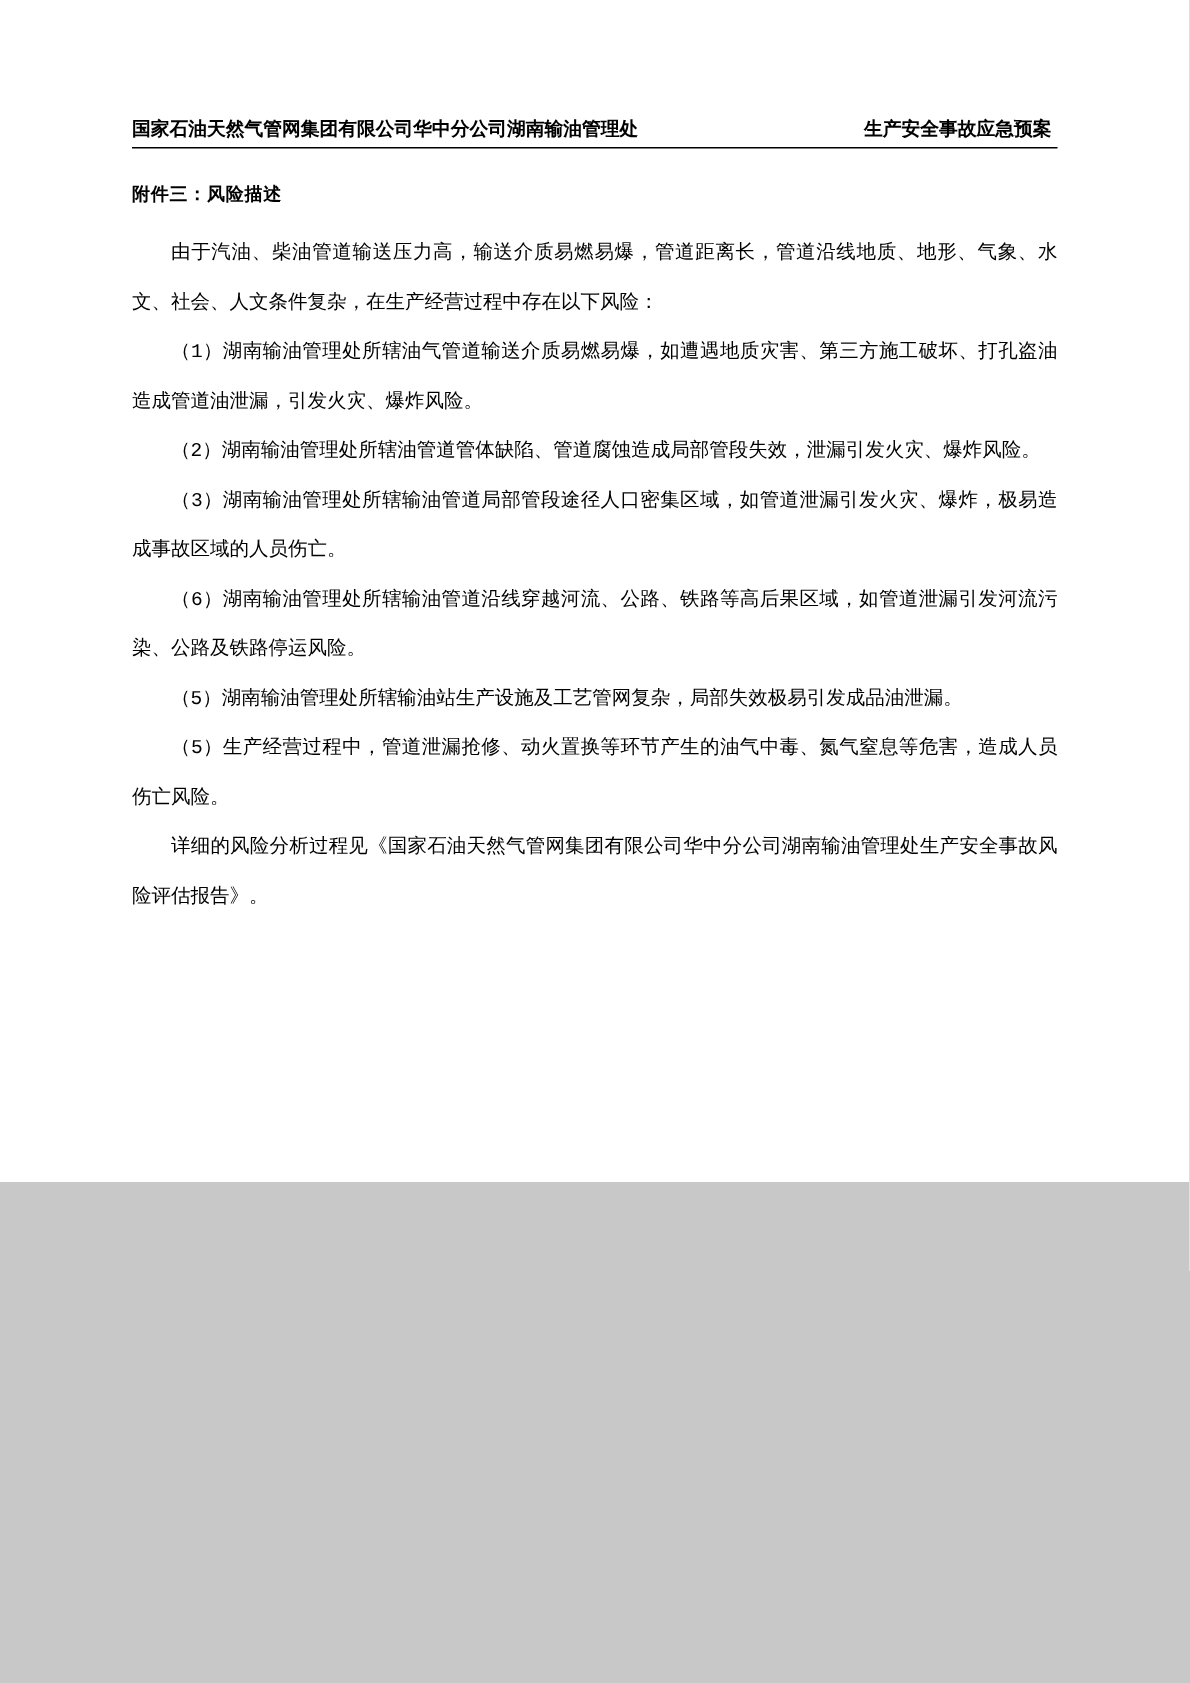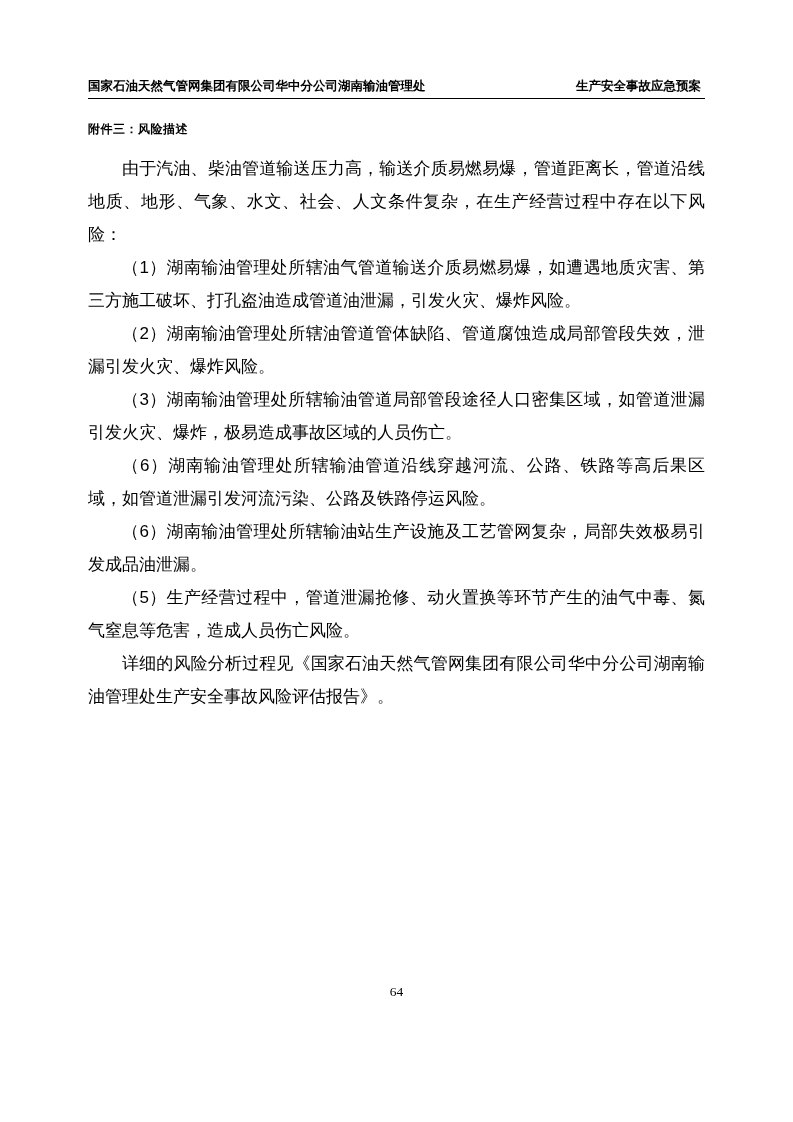--- a/index.html
+++ b/index.html
@@ -6,21 +6,21 @@
     margin: 0;
     padding: 0;
     background: #c8c8c8;
   }
   body {
     font-family: "Liberation Serif", "DejaVu Serif", serif;
   }
   .page {
     position: relative;
     width: 793px;
-    height: 1122px;
+    height: 788px;
     margin: 0 auto;
     background: #ffffff;
     box-sizing: border-box;
     overflow: hidden;
   }
   .content {
     position: absolute;
     left: 88px;
     top: 78px;
     width: 617px;
@@ -50,27 +50,27 @@
     font-weight: bold;
     font-family: "Liberation Sans", "DejaVu Sans", sans-serif;
     color: #000;
     letter-spacing: 0.5px;
   }
   .body-text {
     margin-top: 14px;
   }
   p.para {
     margin: 0 0 0 0;
-    font-size: 17px;
+    font-size: 13px;
     line-height: 33px;
     text-align: justify;
     text-justify: inter-ideograph;
     text-indent: 2em;
     color: #000;
-    font-family: Liberation Sans, sans-serif;
+    font-family: Liberation Mono, monospace;
   }
   .page-number {
     position: absolute;
     left: 0;
     right: 0;
     top: 984px;
     text-align: center;
     font-size: 13.5px;
     font-family: "Liberation Serif", "DejaVu Serif", serif;
     color: #000;
@@ -89,21 +89,21 @@
     </div>
 
     <div class="title">附件三：风险描述</div>
 
     <div class="body-text">
       <p class="para">由于汽油、柴油管道输送压力高，输送介质易燃易爆，管道距离长，管道沿线地质、地形、气象、水文、社会、人文条件复杂，在生产经营过程中存在以下风险：</p>
       <p class="para">（1）湖南输油管理处所辖油气管道输送介质易燃易爆，如遭遇地质灾害、第三方施工破坏、打孔盗油造成管道油泄漏，引发火灾、爆炸风险。</p>
       <p class="para">（2）湖南输油管理处所辖油管道管体缺陷、管道腐蚀造成局部管段失效，泄漏引发火灾、爆炸风险。</p>
       <p class="para">（3）湖南输油管理处所辖输油管道局部管段途径人口密集区域，如管道泄漏引发火灾、爆炸，极易造成事故区域的人员伤亡。</p>
       <p class="para">（6）湖南输油管理处所辖输油管道沿线穿越河流、公路、铁路等高后果区域，如管道泄漏引发河流污染、公路及铁路停运风险。</p>
-      <p class="para">（6）湖南输油管理处所辖输油站生产设施及工艺管网复杂，局部失效极易引发成品油泄漏。</p>
+      <p class="para">（5）湖南输油管理处所辖输油站生产设施及工艺管网复杂，局部失效极易引发成品油泄漏。</p>
       <p class="para">（5）生产经营过程中，管道泄漏抢修、动火置换等环节产生的油气中毒、氮气窒息等危害，造成人员伤亡风险。</p>
       <p class="para">详细的风险分析过程见《国家石油天然气管网集团有限公司华中分公司湖南输油管理处生产安全事故风险评估报告》。</p>
     </div>
 
   </div>
 
   <div class="page-number">64</div>
 
 </div>
 

